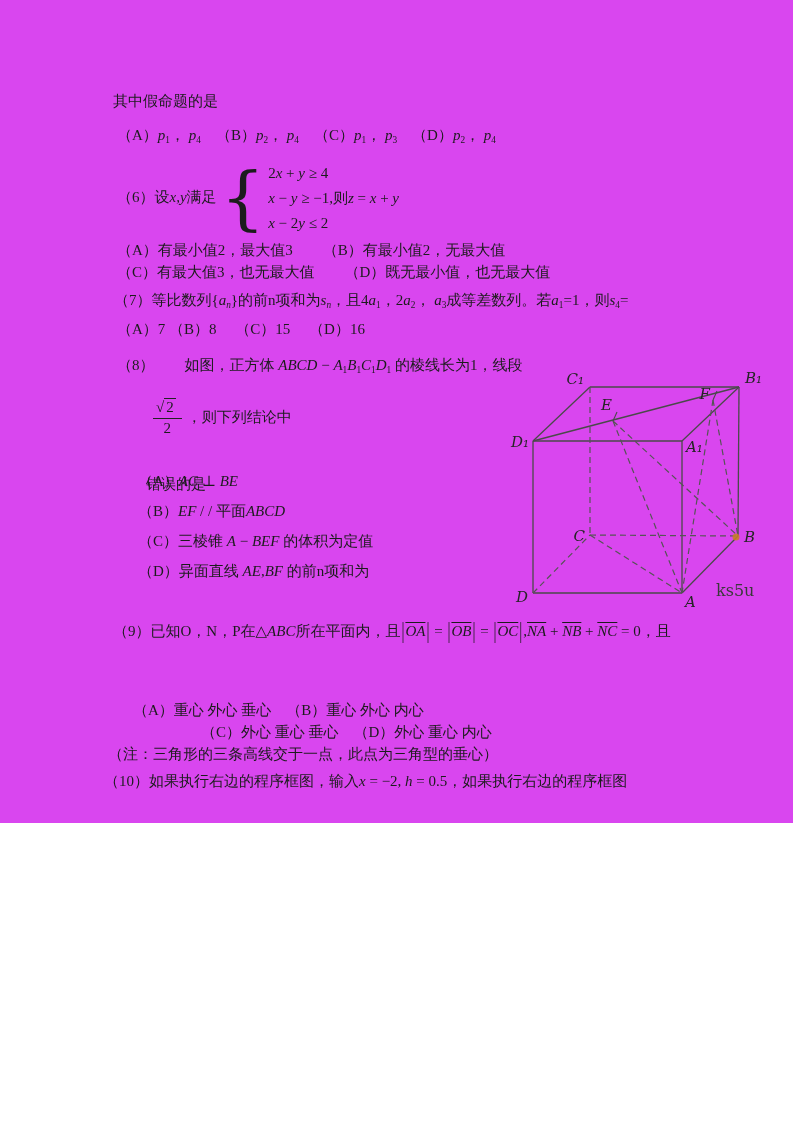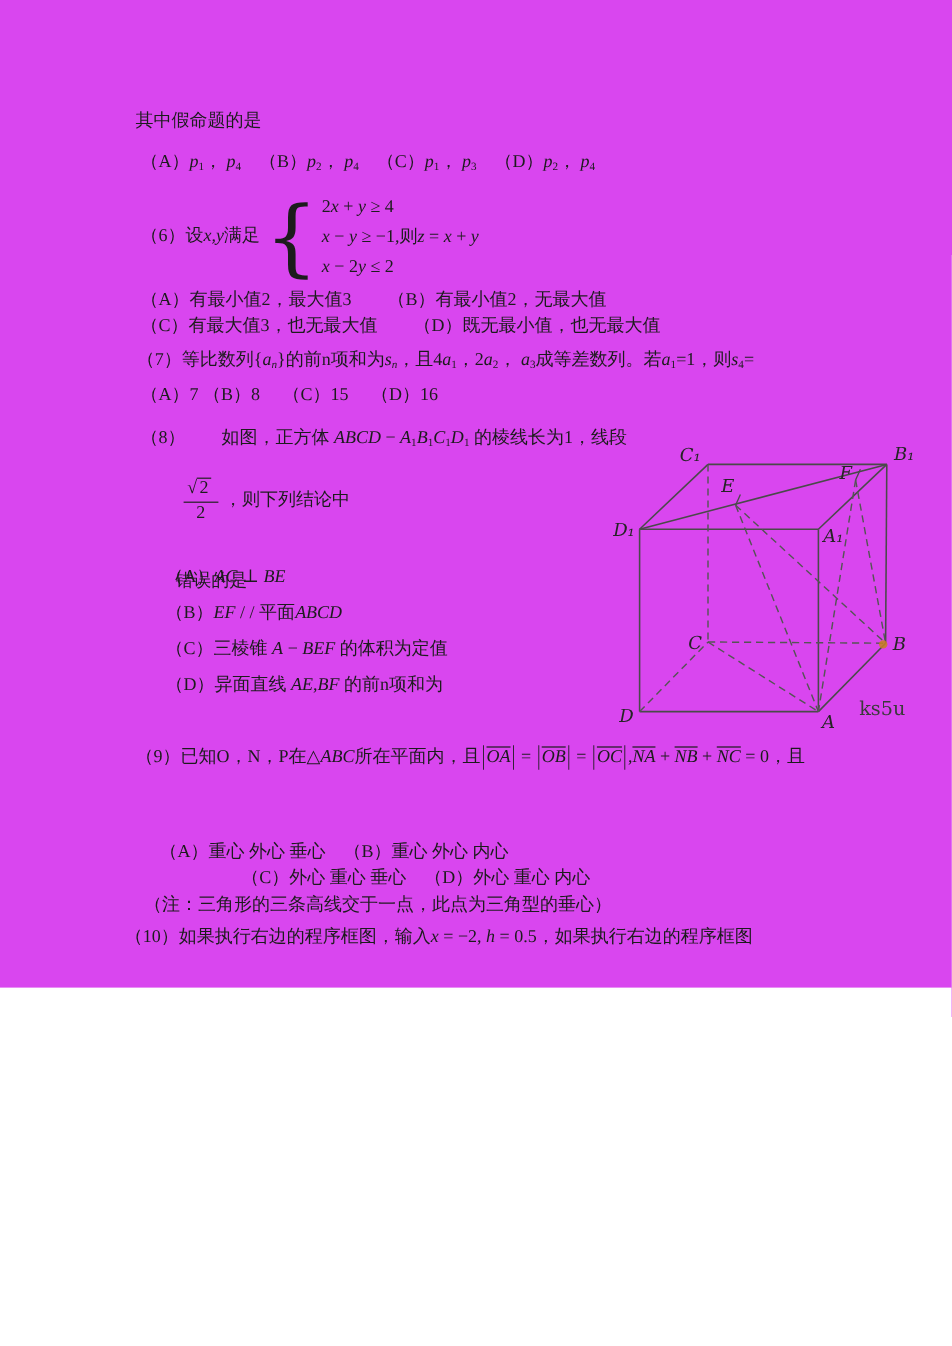--- a/index.html
+++ b/index.html
@@ -104,19 +104,19 @@
       <text x="744" y="542" text-anchor="start">B</text>
       <text x="528" y="602" text-anchor="end">D</text>
       <text x="685" y="607" text-anchor="start">A</text>
       <text x="716" y="596" class="wm" text-anchor="start">ks5u</text>
     </g>
   </svg>
 
   <div class="abs" style="left:113px;top:622px;"><span>（9）已知O，N，P在</span><span>△</span><span class="r-i">ABC</span><span>所在平面内，且</span><span class="r-bar">|</span><span class="r-ov">OA</span><span class="r-bar">|</span><span> = </span><span class="r-bar">|</span><span class="r-ov">OB</span><span class="r-bar">|</span><span> = </span><span class="r-bar">|</span><span class="r-ov">OC</span><span class="r-bar">|</span><span>,</span><span class="r-ov">NA</span><span> + </span><span class="r-ov">NB</span><span> + </span><span class="r-ov">NC</span><span> = 0，且</span></div>
   <div class="abs" style="left:133px;top:701px;">（A）重心 外心 垂心　（B）重心 外心 内心</div>
   <div class="abs" style="left:158px;top:723px;margin-left:43px;">（C）外心 重心 垂心　（D）外心 重心 内心</div>
-  <div class="abs" style="left:120px;top:745px;">（注：三角形的三条高线交于一点，此点为三角型的垂心）</div>
+  <div class="abs" style="left:108px;top:745px;">（注：三角形的三条高线交于一点，此点为三角型的垂心）</div>
 
   <div class="abs" style="left:104px;top:772px;"><span>（10）如果执行右边的程序框图，输入</span><span class="r-i">x</span><span> = −2, </span><span class="r-i">h</span><span> = 0.5</span><span>，如果执行右边的程序框图</span></div>
 
   <div class="abs footer" style="top:1029px;">第- 2 -页 | 共14页</div>
 
 </div>
 
 </body></html>

